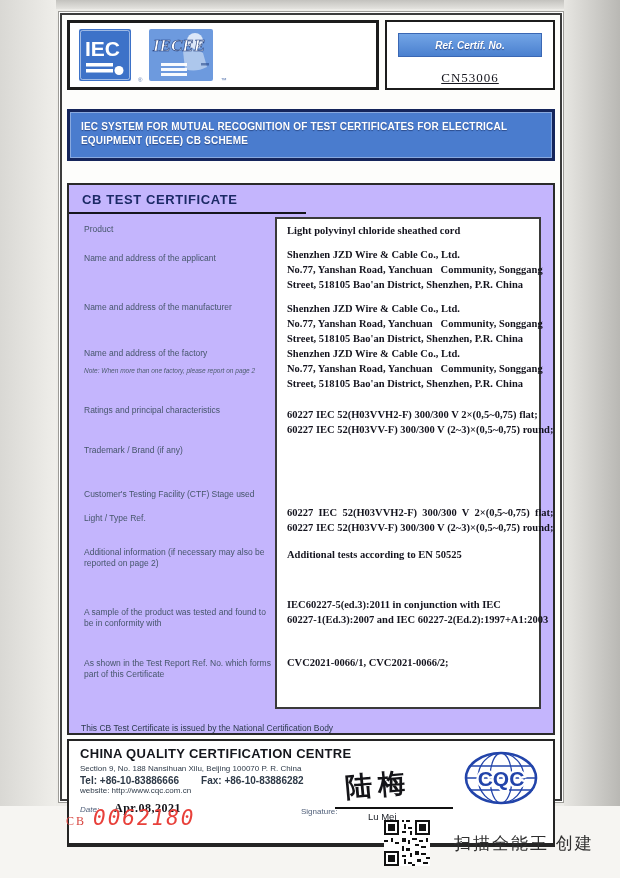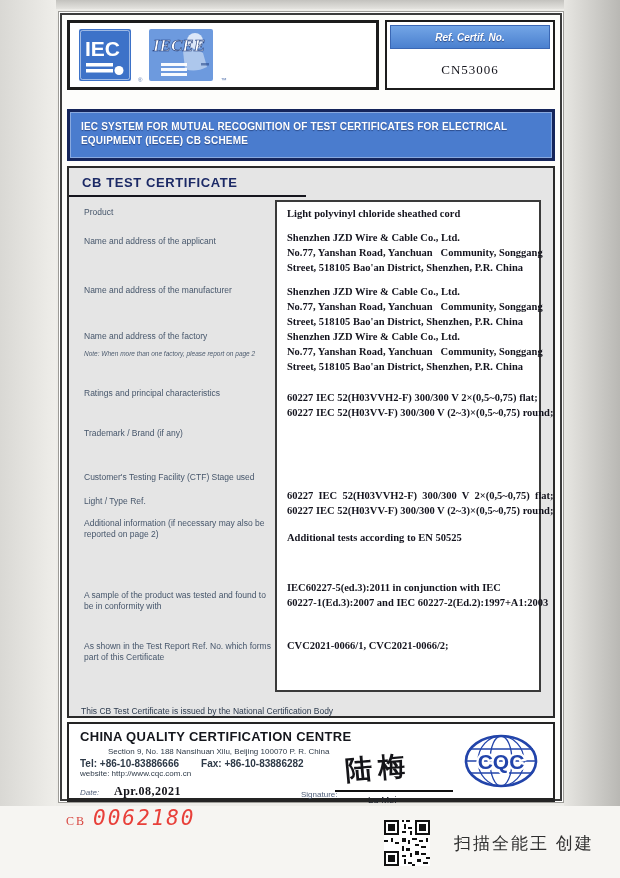--- a/index.html
+++ b/index.html
@@ -28,41 +28,41 @@
 
   .header-row { display:flex; gap:6px; height:70px; }
   .logos-box {
     flex:1; border:3px solid #1c1c1c; background:#fff;
     display:flex; align-items:center; padding-left:9px; gap:7px; position:relative;
   }
   .tile { display:block; }
   .reg-mark,.tm-mark { font-size:6px; color:#5a78b0; align-self:flex-end; margin-bottom:4px; }
   .ref-box { width:170px; border:2px solid #1c1c1c; background:#fff; display:flex; flex-direction:column; }
   .ref-head {
-    margin:3px; height:24px; background:linear-gradient(#73a5e6,#4a80cf);
+    margin:11px; height:24px; background:linear-gradient(#73a5e6,#4a80cf);
     color:#fff; font-weight:bold; font-style:italic; font-size:10px;
     display:flex; align-items:center; justify-content:center;
     text-shadow:0 1px 1px #2a4a8a; border:1px solid #3a67b4;
   }
   .ref-num {
     flex:1; display:flex; align-items:center; justify-content:center;
-    font-family:"Liberation Serif", serif; font-size:13px; letter-spacing:1px; color:#15151d;
+    font-family:"Liberation Serif", serif; font-size:13px; letter-spacing:1px; color:#15151d;text-decoration:underline;
   }
 
   .banner {
     margin-top:19px; height:52px;
     background:#4a7cce; border:3px solid #15255b;
     box-shadow:inset 0 0 0 1px rgba(255,255,255,.35);
     color:#fff; font-weight:bold; font-size:10px; line-height:14px;
     padding:8px 10px 0 11px; letter-spacing:.2px;
     text-shadow:0 1px 1px #2a4a8a;
   }
 
   .main-box {
-    margin-top:5px; height:552px; border:2px solid #2a2a2a; background:#e5e5e5;
+    margin-top:22px; height:552px; border:2px solid #2a2a2a; background:#c4b5fd;
     position:relative;
   }
   .cb-title {
     position:absolute; left:13px; top:7px;
     font-size:13px; font-weight:bold; letter-spacing:.6px; color:#1c2a66;
   }
   .cb-title-rule { position:absolute; left:0; top:27px; width:237px; border-bottom:2px solid #15151d; }
 
   .lbl {
     position:absolute; left:15px; width:190px;
@@ -81,25 +81,25 @@
     font-family:"Liberation Serif", serif; font-weight:bold;
     font-size:10.5px; line-height:15px; color:#14141e;
     white-space:pre-wrap;
   }
   .issued-line {
     position:absolute; left:12px; top:538px;
     font-size:8.5px; color:#2c3a4d;
   }
 
   .footer-box {
-    margin-top:4px; height:80px; border:2px solid #242424; border-bottom-width:4px;
+    margin-top:4px; height:108px; border:2px solid #242424; border-bottom-width:4px;
     background:#fff; position:relative;
   }
   .org-name { position:absolute; left:11px; top:5px; font-size:13px; font-weight:bold; letter-spacing:.3px; color:#14161c; }
-  .org-addr { position:absolute; left:11px; top:23px; font-size:8px; color:#2e3a48;margin-left:28px; }
+  .org-addr { position:absolute; left:11px; top:23px; font-size:8px; color:#2e3a48; }
   .org-telfax { position:absolute; left:11px; top:34px; font-size:10px; color:#2e3a48;font-weight:bold; }
   .org-telfax span + span { margin-left:22px; }
   .org-web { position:absolute; left:11px; top:45px; font-size:8px; color:#2e3a48; }
   .date-label { position:absolute; left:11px; top:64px; font-size:8px; font-style:italic; color:#51607a; }
   .date-value { position:absolute; left:45px; top:60px; font-family:"Liberation Serif", serif; font-weight:bold; font-size:12px; color:#15151b; letter-spacing:.5px; }
   .sig-label { position:absolute; left:232px; top:66px; font-size:8px; color:#51607a; }
   .sig-script {
     position:absolute; left:276px; top:26px; font-size:27px; font-weight:bold;
     color:#141418; transform:rotate(-5deg); letter-spacing:6px; white-space:nowrap;
   }
@@ -161,21 +161,21 @@
 
     <div class="lbl" style="top:39px">Product</div>
     <div class="lbl" style="top:68px">Name and address of the applicant</div>
     <div class="lbl" style="top:117px">Name and address of the manufacturer</div>
     <div class="lbl" style="top:163px">Name and address of the factory</div>
     <div class="lbl-note" style="top:182px">Note: When more than one factory, please report on page 2</div>
     <div class="lbl" style="top:220px">Ratings and principal characteristics</div>
     <div class="lbl" style="top:260px">Trademark / Brand (if any)</div>
     <div class="lbl" style="top:304px">Customer's Testing Facility (CTF) Stage used</div>
     <div class="lbl" style="top:328px">Light / Type Ref.</div>
-    <div class="lbl" style="top:350px">Additional information (if necessary may also be reported on page 2)</div>
+    <div class="lbl" style="top:362px">Additional information (if necessary may also be reported on page 2)</div>
     <div class="lbl" style="top:422px">A sample of the product was tested and found to be in conformity with</div>
     <div class="lbl" style="top:473px">As shown in the Test Report Ref. No. which forms part of this Certificate</div>
 
     <div class="values-box">
       <div class="val" style="top:4px">Light polyvinyl chloride sheathed cord</div>
       <div class="val" style="top:28px">Shenzhen JZD Wire &amp; Cable Co., Ltd.
 No.77, Yanshan Road, Yanchuan   Community, Songgang
 Street, 518105 Bao'an District, Shenzhen, P.R. China</div>
       <div class="val" style="top:82px">Shenzhen JZD Wire &amp; Cable Co., Ltd.
 No.77, Yanshan Road, Yanchuan   Community, Songgang

